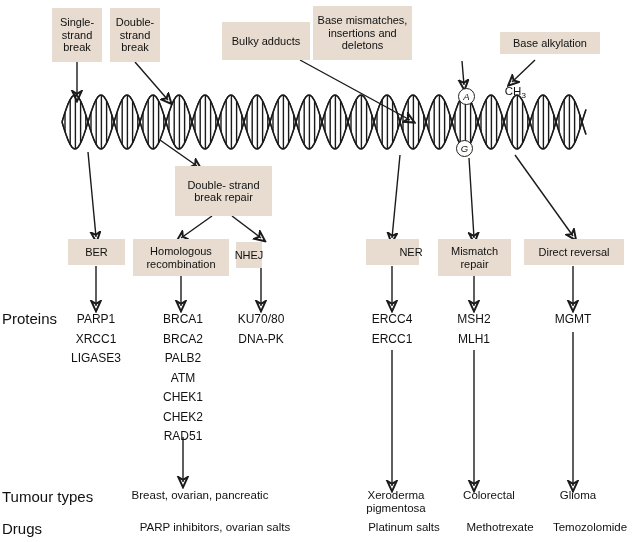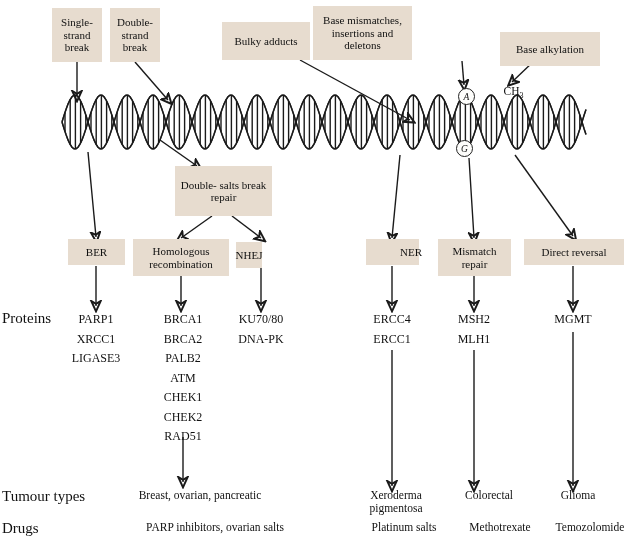--- a/index.html
+++ b/index.html
@@ -1,17 +1,17 @@
 <!DOCTYPE html>
 <html><head>
 <meta charset="utf-8">
 <style>
   html,body{margin:0;padding:0;background:#ffffff;}
   #page{position:relative;width:638px;height:542px;background:#ffffff;
-        font-family:Liberation Serif, serif;color:#111111;overflow:hidden;}
+        font-family:Liberation Sans, sans-serif;color:#111111;overflow:hidden;}
 
   .box{position:absolute;background:#e7dccf;box-sizing:border-box;
        display:flex;align-items:center;justify-content:center;text-align:center;
        font-size:11px;line-height:12.5px;color:#111;padding:2px 3px;}
 
   .txt{position:absolute;font-size:11.5px;line-height:13px;color:#111;white-space:pre;}
   .rowlab{position:absolute;font-size:15px;color:#111;white-space:pre;}
   .plist{position:absolute;font-size:12px;line-height:19.5px;color:#111;white-space:pre;}
   .center{transform:translateX(-50%);text-align:center;}
 
@@ -205,31 +205,31 @@
 strand
 break</div>
 
   <div class="box" style="left:222px;top:22px;width:88px;height:38px;">Bulky
 adducts</div>
 
   <div class="box" style="left:313px;top:6px;width:99px;height:54px;">Base mismatches,
 insertions
 and deletons</div>
 
-  <div class="box" style="left:500px;top:32px;width:100px;height:34px;">Base alkylation</div>
+  <div class="box" style="left:500px;top:32px;width:100px;height:22px;">Base alkylation</div>
 
   <div class="txt" style="left:492px;top:72px;">
     <span>CH</span><span class="sub">3</span>
   </div>
 
   <div class="basecirc" style="left:458px;top:88px;">A</div>
   <div class="basecirc" style="left:456px;top:140px;">G</div>
 
   <div class="box" style="left:175px;top:166px;width:97px;height:50px;">Double-
-salts
+strand
 break repair</div>
 
   <div class="box" style="left:68px;top:239px;width:57px;height:26px;">BER</div>
 
   <div class="box" style="left:133px;top:239px;width:96px;height:37px;">Homologous
 recombination</div>
 
   <div class="box" style="left:236px;top:242px;width:26px;height:26px;">NHEJ</div>
 
   <div class="box" style="left:366px;top:239px;width:53px;height:26px;padding-left:40px;">NER</div>

